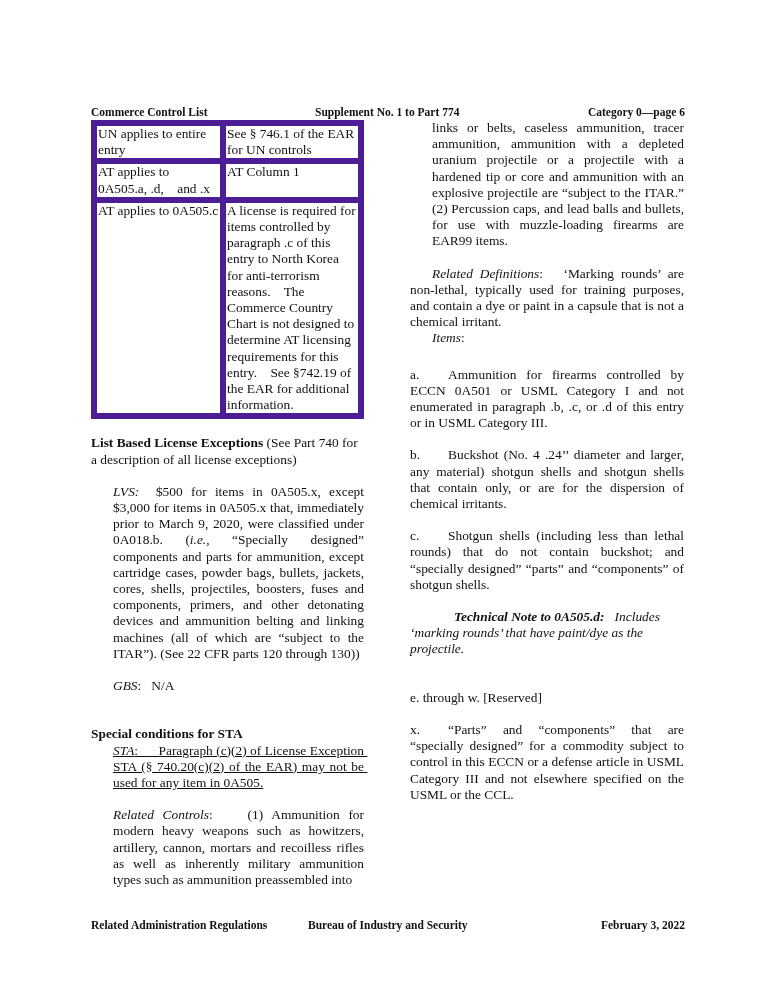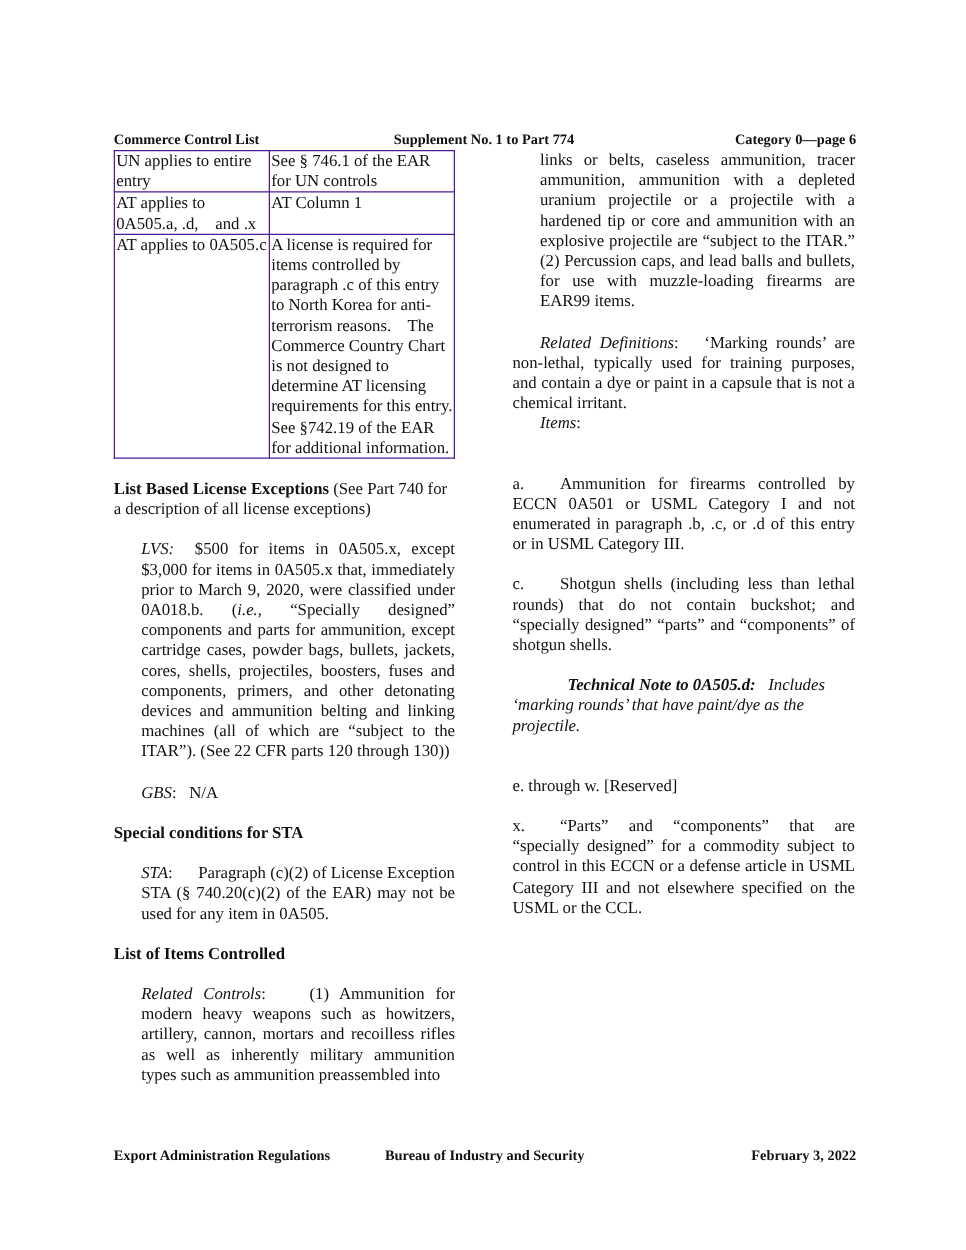--- a/index.html
+++ b/index.html
@@ -22,21 +22,21 @@
 
   .col { position: absolute; font-size: 13.4px; line-height: 16.2px; }
   .left { left: 91px; top: 120px; width: 273px; }
   .right { left: 410px; top: 120px; width: 274px; }
 
   table.ctl {
     border-collapse: collapse; width: 273px; margin-left: 0;
     font-size: 13.4px; line-height: 16.2px;
   }
   table.ctl td {
-    border: 1px solid #4c1d95; vertical-align: top; padding: 0 1px;
+    border: 6px solid #4c1d95; vertical-align: top; padding: 0 1px;
   }
   table.ctl td.k { width: 121px; }
   .just { text-align: justify; }
   .ind { padding-left: 22px; }
   p { margin: 0; }
   .bold { font-weight: bold; }
   .ital { font-style: italic; }
   .tab { display: inline-block; width: 38px; }
 </style>
 </head>
@@ -71,58 +71,60 @@
   </p>
 
   <p class="ind just" style="margin-top:16px;">
     <span class="ital">LVS:</span><span style="white-space:pre-wrap;">  $500 for items in 0A505.x, except $3,000 for items in 0A505.x that, immediately prior to March 9, 2020, were classified under 0A018.b. (</span><span class="ital">i.e.</span><span>, “Specially designed” components and parts for ammunition, except cartridge cases, powder bags, bullets, jackets, cores, shells, projectiles, boosters, fuses and components, primers, and other detonating devices and ammunition belting and linking machines (all of which are “subject to the ITAR”). (See 22 CFR parts 120 through 130))</span>
   </p>
 
   <p class="ind" style="margin-top:16px;">
     <span class="ital">GBS</span><span style="white-space:pre-wrap;">:   N/A</span>
   </p>
 
-  <p class="bold" style="margin-top:16px;">Special conditions for STA</p>
+  <p class="bold" style="margin-top:32px;">Special conditions for STA</p>
 
-  <p class="ind just" style="margin-top:16px;">
+  <p class="ind just" style="text-decoration:underline;">
     <span class="ital">STA</span><span style="white-space:pre-wrap;">:      Paragraph (c)(2) of License Exception STA (§ 740.20(c)(2) of the EAR) may not be used for any item in 0A505.</span>
   </p>
 
-  <p class="bold" style="margin-top:16px;">List of Items Controlled</p>
 
   <p class="ind just" style="margin-top:16px;">
     <span class="ital">Related Controls</span><span style="white-space:pre-wrap;">:    (1) Ammunition for modern heavy weapons such as howitzers, artillery, cannon, mortars and recoilless rifles as well as inherently military ammunition types such as ammunition preassembled into</span>
   </p>
 </div>
 
 <div class="col right">
   <p class="ind just" style="white-space:pre-wrap;">links or belts, caseless ammunition, tracer ammunition, ammunition with a depleted uranium projectile or a projectile with a hardened tip or core and ammunition with an explosive projectile are “subject to the ITAR.”    (2) Percussion caps, and lead balls and bullets, for use with muzzle-loading firearms are EAR99 items.</p>
 
   <p class="just" style="margin-top:16px; text-indent:22px;">
     <span class="ital">Related Definitions</span><span style="white-space:pre-wrap;">:   ‘Marking rounds’ are non-lethal, typically used for training purposes, and contain a dye or paint in a capsule that is not a chemical irritant.</span>
   </p>
   <p style="text-indent:22px;">
     <span class="ital">Items</span><span>:</span>
   </p>
 
-  <p class="just" style="margin-top:32px;font-family:Liberation Serif, serif;">
+  <p class="just" style="margin-top:20px;font-family:Liberation Serif, serif;">
     <span class="tab">a.</span><span>Ammunition for firearms controlled by ECCN 0A501 or USML Category I and not enumerated in paragraph .b, .c, or .d of this entry or in USML Category III.</span>
+  </p>
+  <p class="just" style="margin-top:16px;">
+    <span class="tab">b.</span><span>Buckshot (No. 4 .24’’ diameter and larger, any material) shotgun shells and shotgun shells that contain only, or are for the dispersion of chemical irritants.</span>
   </p>
   <p class="just" style="margin-top:16px;">
     <span class="tab">c.</span><span>Shotgun shells (including less than lethal rounds) that do not contain buckshot; and “specially designed” “parts” and “components” of shotgun shells.</span>
   </p>
 
   <p class="ital" style="margin-top:16px; text-indent:44px;">
     <span class="bold">Technical Note to 0A505.d:</span><span style="white-space:pre-wrap;">   Includes ‘marking rounds’ that have paint/dye as the projectile.</span>
   </p>
 
   <p style="margin-top:32px;">e. through w. [Reserved]</p>
 
   <p class="just" style="margin-top:16px;">
     <span class="tab">x.</span><span>“Parts” and “components” that are “specially designed” for a commodity subject to control in this ECCN or a defense article in USML Category III and not elsewhere specified on the USML or the CCL.</span>
   </p>
 </div>
 
 <div class="ftr">
-  <span class="l">Export Administration Regulations</span>
+  <span class="l">Related Administration Regulations</span>
   <span class="c">Bureau of Industry and Security</span>
   <span class="r">February 3, 2022</span>
 </div>
 
 </body></html>

